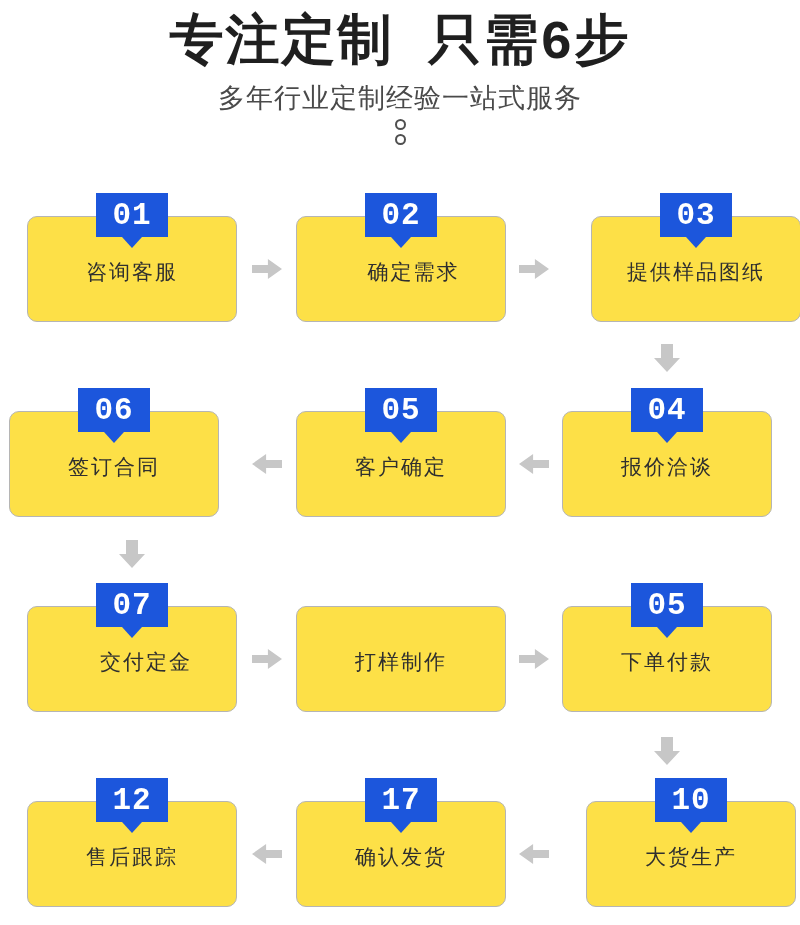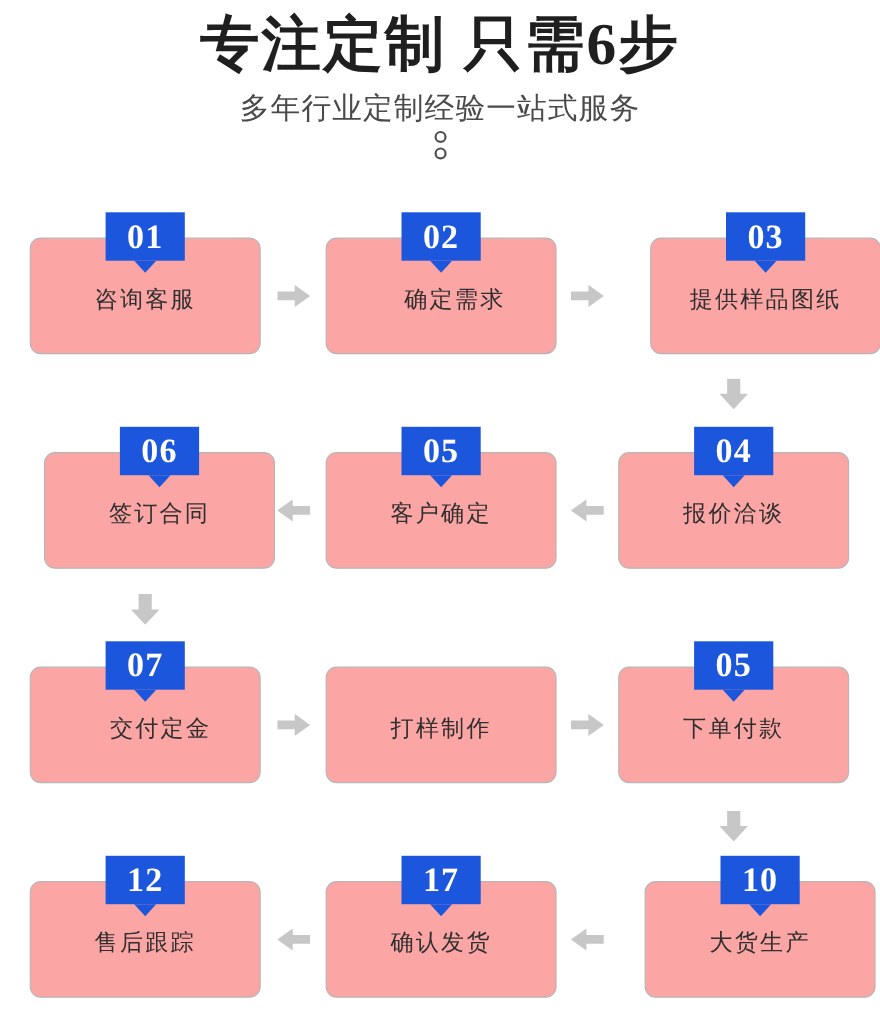--- a/index.html
+++ b/index.html
@@ -1,21 +1,21 @@
 <!DOCTYPE html>
 <html><head>
 <meta charset="utf-8">
 <style>
   html, body { margin: 0; padding: 0; background: #ffffff; }
   .page {
     position: relative;
     width: 800px;
     height: 925px;
     background: #ffffff;
-    font-family: Liberation Serif, serif;
+    font-family: Liberation Mono, monospace;
     overflow: hidden;
   }
   .title {
     position: absolute;
     top: 4px; left: 0; width: 100%;
     text-align: center;
     font-size: 54px;
     font-weight: 900;
     color: #1f1f1f;
     letter-spacing: 2px;
@@ -37,21 +37,21 @@
   }
   .dot {
     width: 7px; height: 7px;
     border: 2px solid #4f4f4f;
     border-radius: 50%;
     background: #ffffff;
   }
   .card {
     position: absolute;
     width: 210px; height: 106px;
-    background: #fca5a5;
+    background: #fde047;
     border: 1.5px solid #b5b5b5;
     border-radius: 10px;
     display: flex; align-items: center; justify-content: center;
     box-sizing: border-box;
   }
   .badge {
     position: absolute;
     top: -24px; left: 50%;
     transform: translateX(-50%);
     width: 72px; height: 44px;
@@ -114,21 +114,21 @@
     <div class="badge">02</div>
     <div class="card-label">确定需求</div>
   </div>
   <div class="arrow right" style="left:519px; top:259px;"></div>
   <div class="card" style="left:562px; top:216px;margin-left:29px;">
     <div class="badge">03</div>
     <div class="card-label">提供样品图纸</div>
   </div>
   <div class="arrow down" style="left:654px; top:344px;"></div>
 
-  <div class="card" style="left:40px; top:411px;">
+  <div class="card" style="left:9px; top:411px;">
     <div class="badge">06</div>
     <div class="card-label">签订合同</div>
   </div>
   <div class="arrow left" style="left:252px; top:454px;"></div>
   <div class="card" style="left:296px; top:411px;">
     <div class="badge">05</div>
     <div class="card-label">客户确定</div>
   </div>
   <div class="arrow left" style="left:519px; top:454px;"></div>
   <div class="card" style="left:562px; top:411px;">

